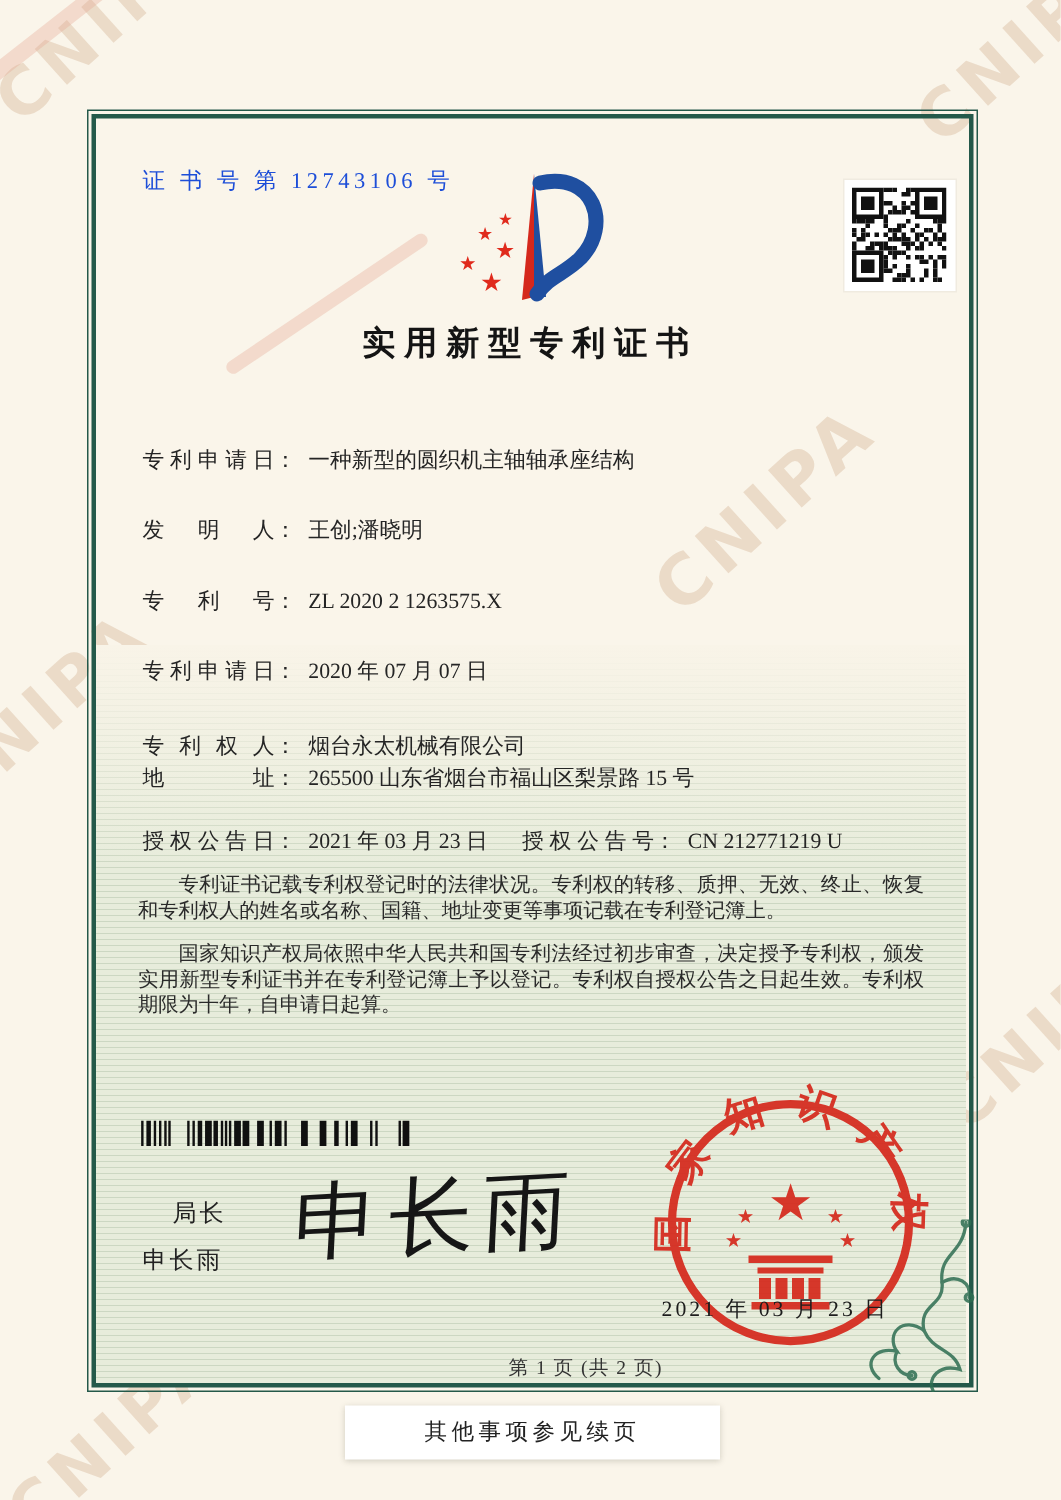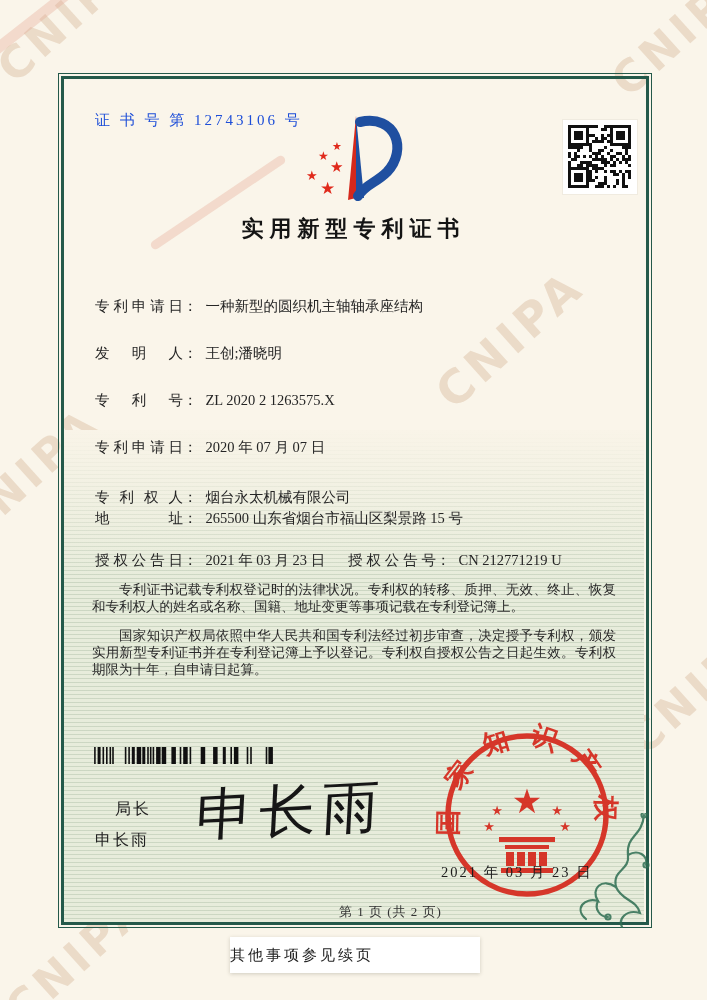--- a/index.html
+++ b/index.html
@@ -43,21 +43,21 @@
              letter-spacing:6px;color:#161616;transform:rotate(-3deg) skewX(-6deg);
              font-weight:500;}
   .seal{position:absolute;left:427px;top:715px;width:200px;height:200px;opacity:.92;}
   .seal-date{position:absolute;left:441px;top:863px;font-size:14.5px;letter-spacing:2px;
              color:#1c1c1c;z-index:6;font-weight:500;}
   .ornament{position:absolute;left:548px;top:813px;z-index:5;}
   .pageno{position:absolute;left:0;top:903px;width:707px;text-align:center;
           font-size:13px;letter-spacing:1px;color:#333;margin-left:37px;}
   .footnote{position:absolute;left:230px;top:937px;width:250px;height:36px;background:#ffffff;
             box-shadow:0 1px 4px rgba(60,60,40,.22);z-index:5;
-            text-align:left;line-height:36px;font-size:15px;letter-spacing:3px;color:#222;}
+            text-align:center;line-height:36px;font-size:15px;letter-spacing:3px;color:#222;}
 </style>
 </head>
 <body>
 
 <span class="wm" style="left:-18px;top:-10px;font-size:44px;">CNIPA</span>
 <span class="wm" style="left:596px;top:4px;font-size:44px;">CNIPA</span>
 <span class="wm" style="left:420px;top:312px;font-size:46px;">CNIPA</span>
 <span class="wm" style="left:-58px;top:448px;font-size:44px;">CNIPA</span>
 <span class="wm" style="left:612px;top:662px;font-size:44px;">CNIPA</span>
 <span class="wm" style="left:-10px;top:932px;font-size:44px;">CNIPA</span>

